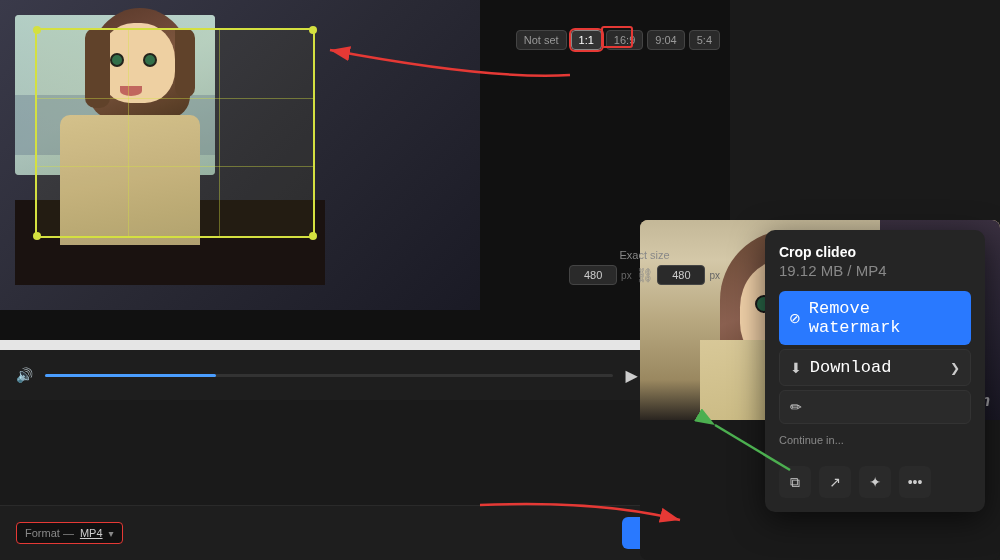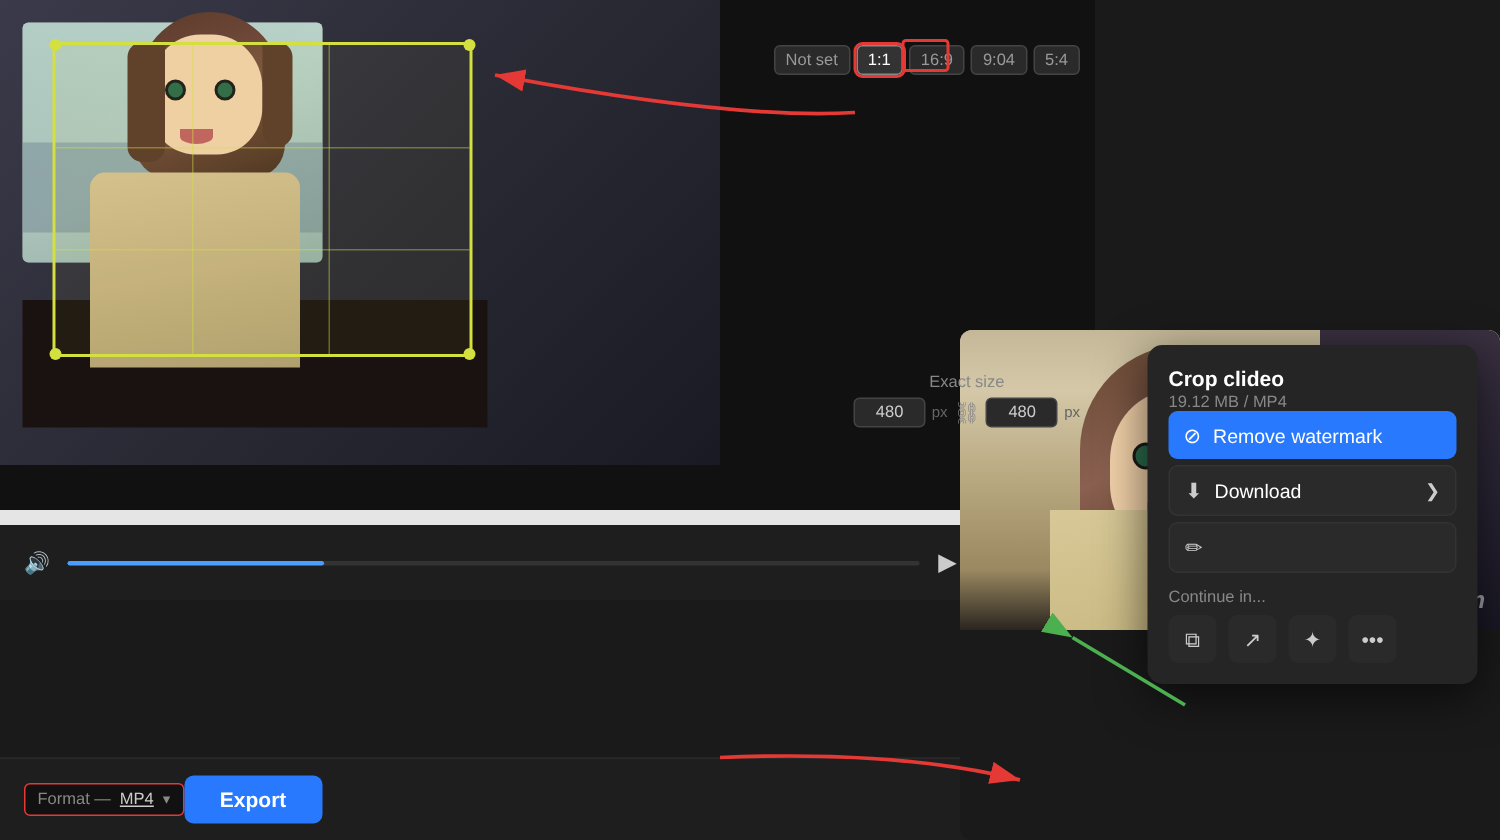--- a/index.html
+++ b/index.html
@@ -266,21 +266,22 @@
 
     .options-title {
       color: #fff;
       font-size: 14px;
       font-weight: 600;
       margin-bottom: 2px;
     }
 
     .options-meta {
       color: #888;
-      font-size: 11px;
+      font-size: 15px;
+      margin-bottom: 12px;
     }
 
     .option-row {
       display: flex;
       align-items: center;
       padding: 8px 10px;
       border-radius: 6px;
       cursor: pointer;
       gap: 8px;
       margin-bottom: 4px;
@@ -295,34 +296,35 @@
       border: 1px solid #333;
     }
 
     .option-icon {
       font-size: 14px;
       color: #fff;
     }
 
     .option-label {
       color: #fff;
-      font-size: 13px;
+      font-size: 17px;
       flex: 1;
+      font-family: Liberation Mono, monospace;
     }
 
     .option-chevron {
       color: #ccc;
       font-size: 12px;
     }
 
     .continue-label {
       color: #888;
       font-size: 11px;
       margin-top: 10px;
-      margin-bottom: 6px;
+      margin-bottom: 20px;
     }
 
     .continue-icons {
       display: flex;
       gap: 8px;
       align-items: center;
     }
 
     .continue-icon-btn {
       width: 32px; height: 32px;
@@ -446,21 +448,21 @@
       <div class="progress-fill"></div>
     </div>
     <button class="play-btn">▶</button>
     <span class="time-display">
       <span>00:12</span> / <span>00:48</span>
     </span>
   </div>
 
 </div>
 
-<div style="position:absolute;bottom:0;left:0;width:730px;height:55px;background:#1e1e1e;border-top:1px solid #2a2a2a;display:flex;align-items:center;padding:0 16px;">
+<div style="position:absolute;bottom:0;left:0;width:730px;height:55px;background:#1e1e1e;border-top:1px solid #2a2a2a;display:flex;align-items:center;justify-content:space-between;padding:0 16px;">
 
   <div class="format-selector">
     <span class="format-label">Format —</span>
     <span class="format-value">MP4</span>
     <span class="format-chevron">▾</span>
   </div>
 
   <button class="export-btn">Export</button>
 </div>
 

